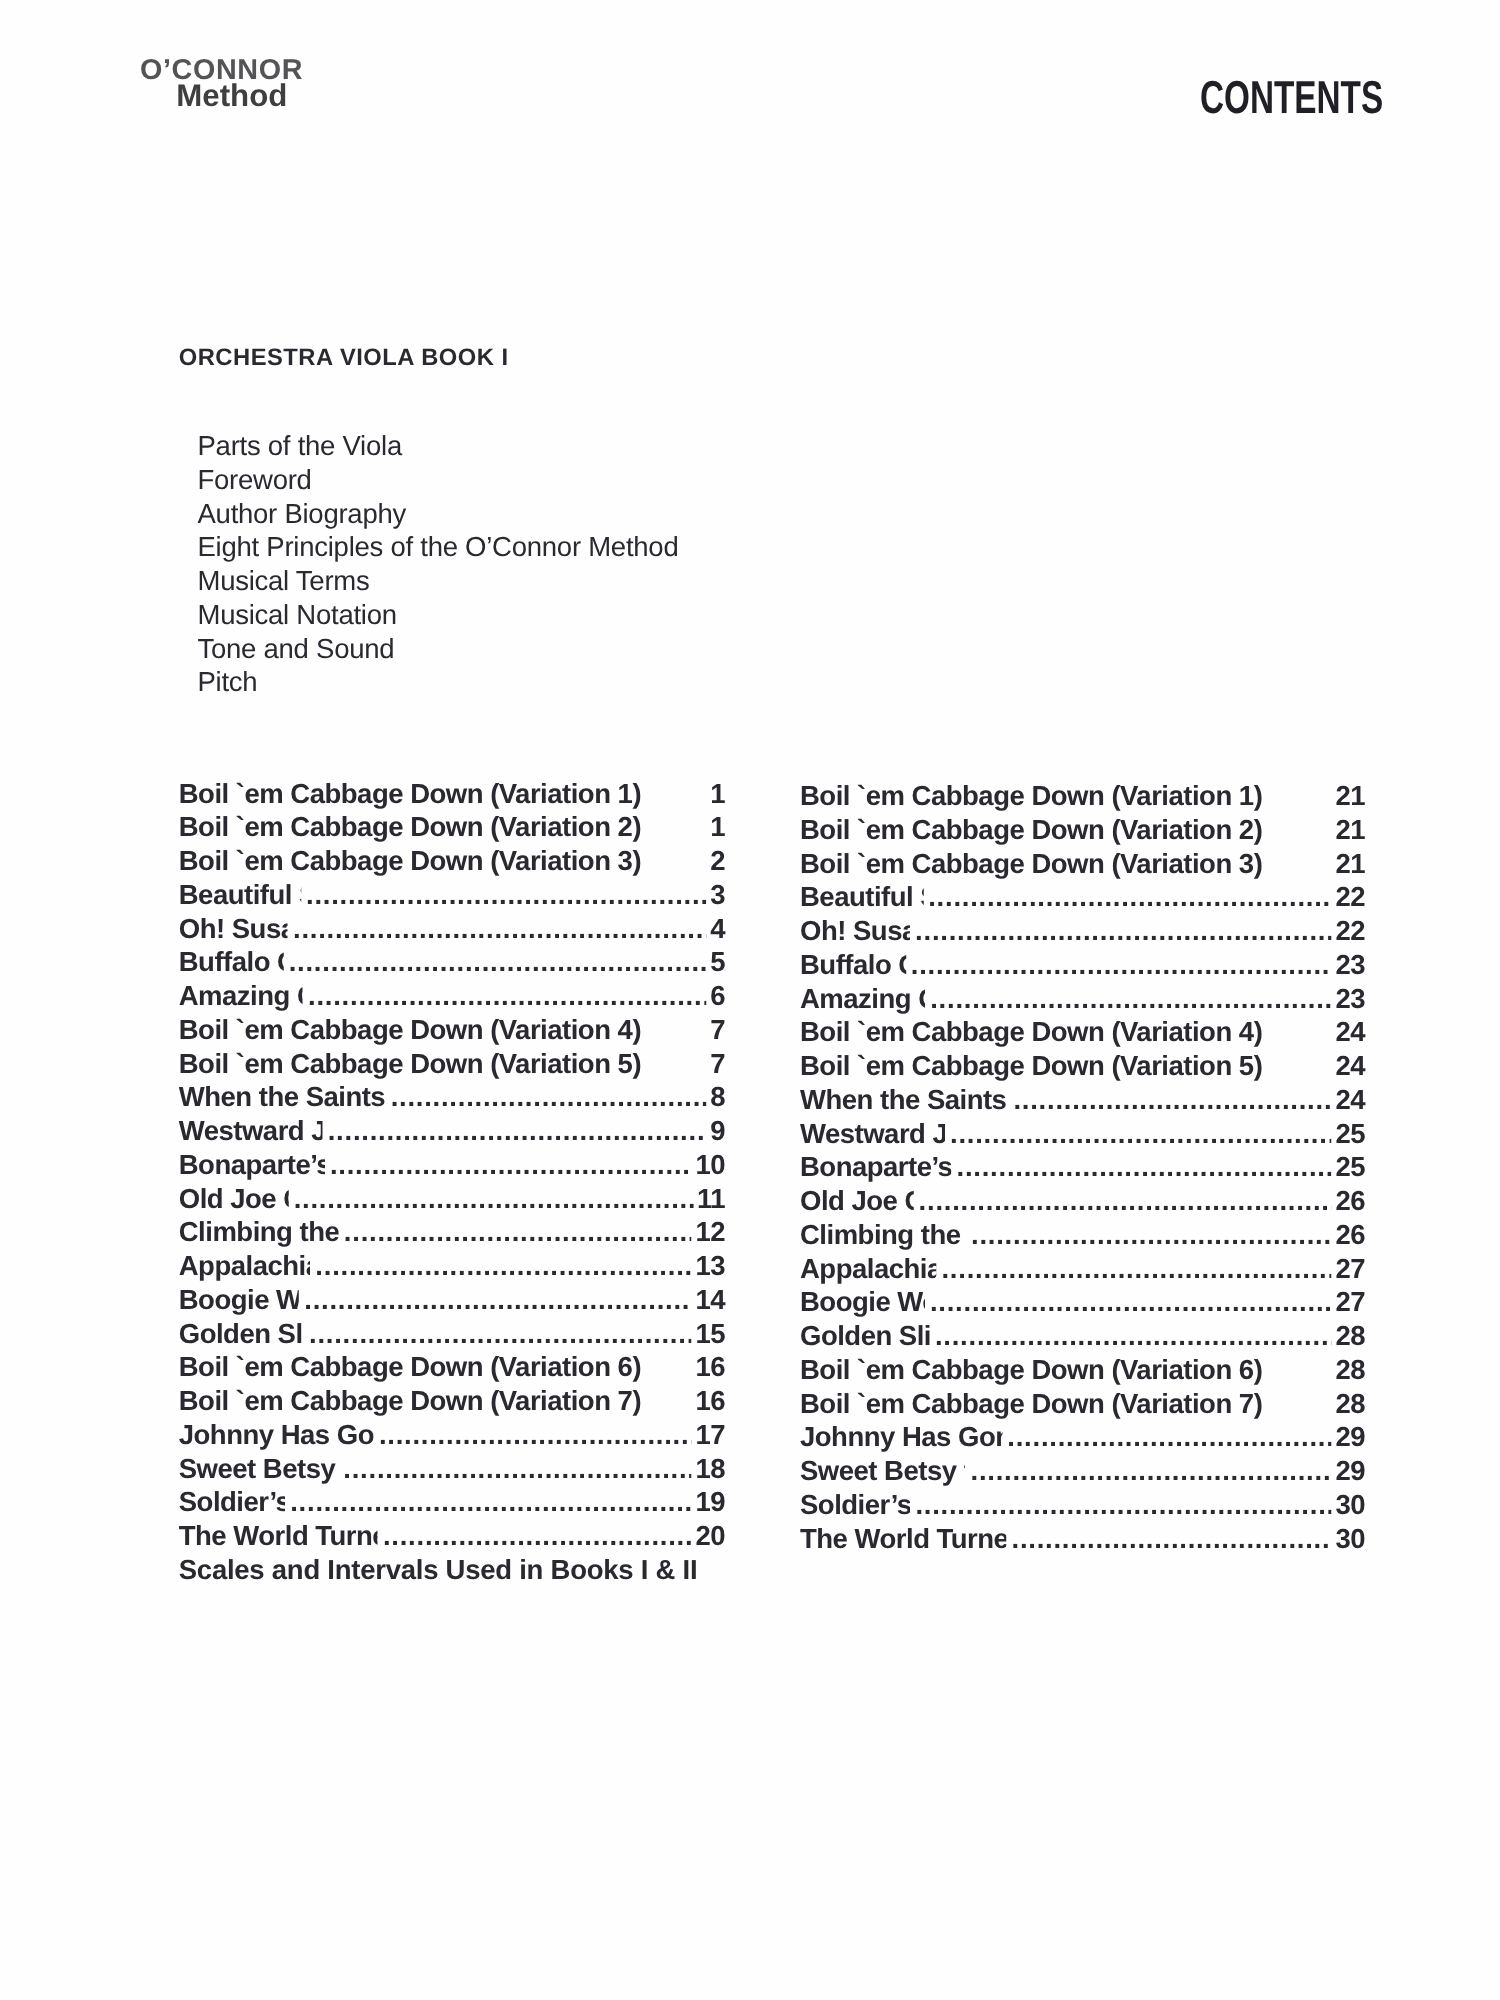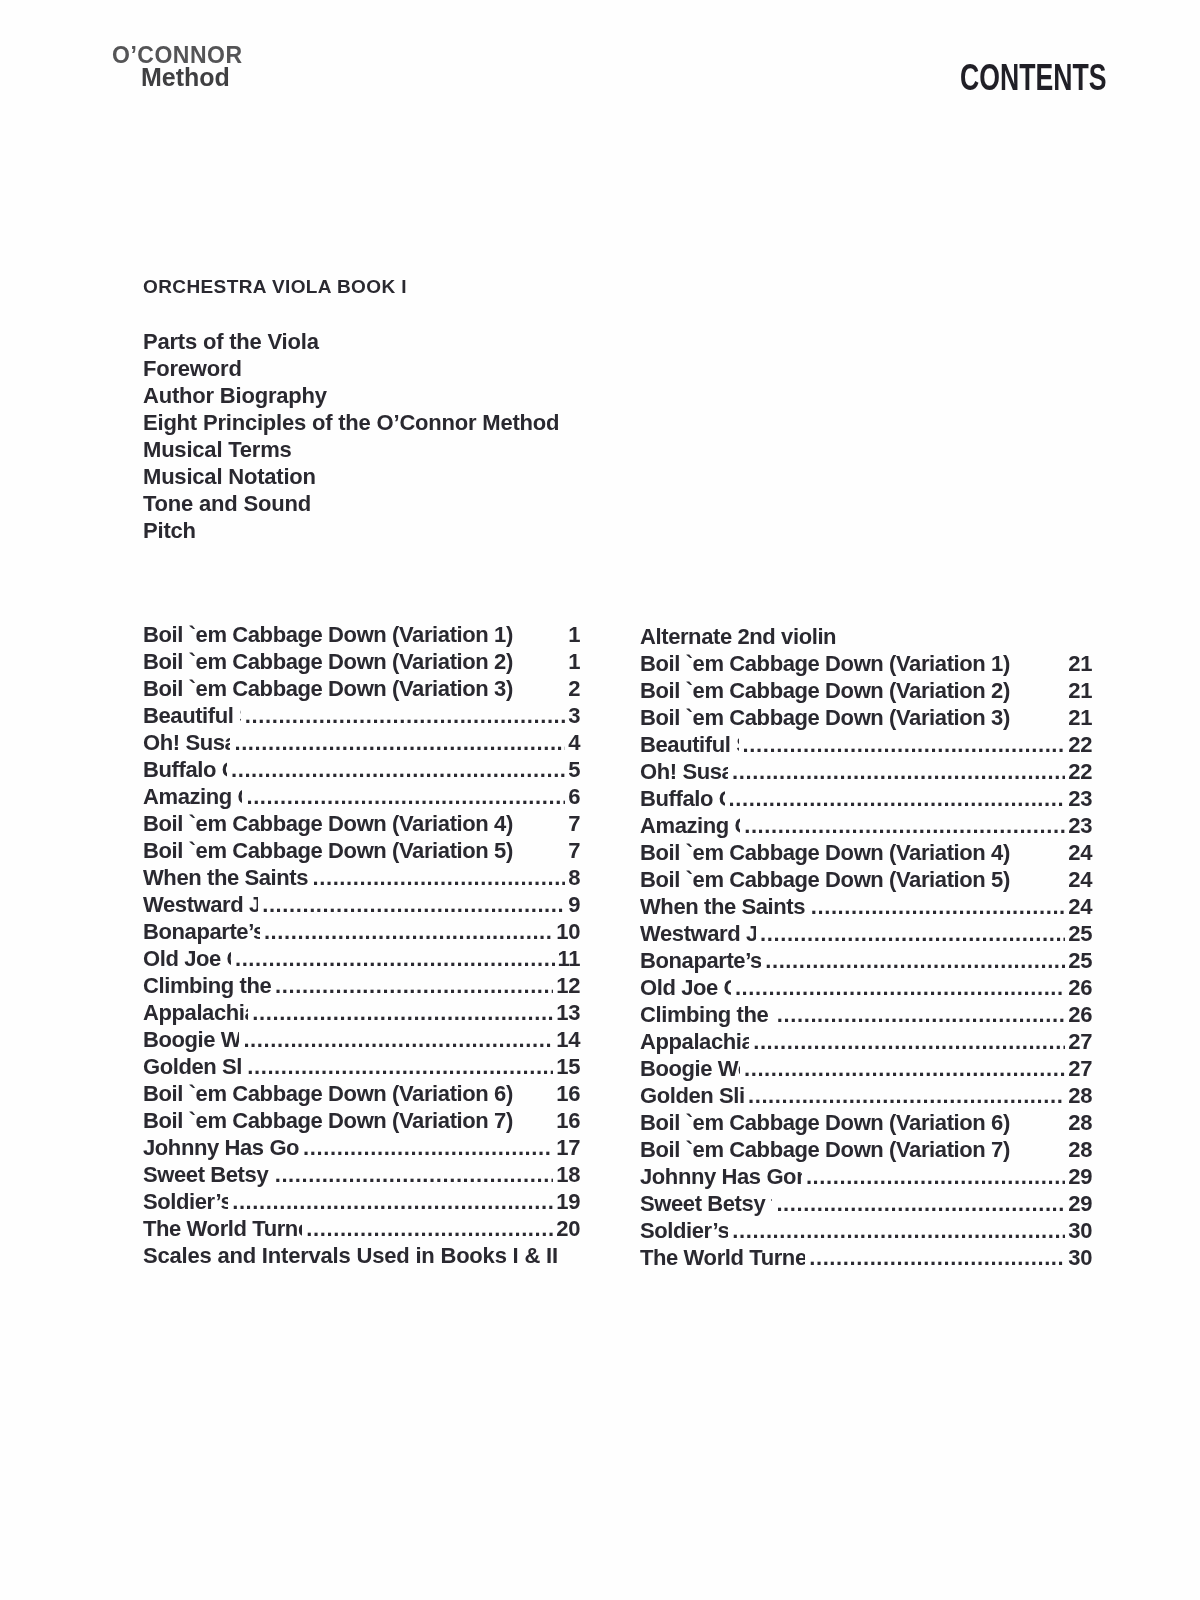--- a/index.html
+++ b/index.html
@@ -25,22 +25,22 @@
   }
 
   
   .section-title{
     position:absolute;left:143px;top:273px;margin:0;
     font-size:19px;font-weight:bold;letter-spacing:0.4px;line-height:27px;white-space:nowrap;
   }
 
   
   .front-matter{
-    position:absolute;left:143px;top:328px;margin:0;padding:0;list-style:none;
-    font-size:22px;font-weight:bold;line-height:27px;letter-spacing:-0.2px;
+    position:absolute;left:143px;top:328px;margin:15px;padding:0;list-style:none;
+    font-size:22px;font-weight:normal;line-height:27px;letter-spacing:-0.2px;
   }
 
   
   .col{position:absolute;font-size:22px;font-weight:bold;line-height:27px;letter-spacing:-0.4px;}
   .col-left{left:143px;top:621px;width:437px;}
   .col-right{left:640px;top:623px;width:452px;}
   .col-header{white-space:nowrap;}
 
   .toc-row{display:flex;align-items:baseline;white-space:nowrap;width:100%;}
   .toc-title{flex:0 1 auto;min-width:0;overflow:hidden;}
@@ -227,21 +227,20 @@
         <div class="toc-row">
           <span class="toc-title">The World Turned Upside Down</span>
           <span class="leader"></span>
           <span class="toc-page">20</span>
         </div>
       </div>
     <div class="scales-footer">Scales and Intervals Used in Books I &amp; II</div>
   </div>
 
   <div class="col col-right">
-    <div class="col-header">Alternate 2nd violin</div>
     <div class="toc-list">
 
         <div class="toc-row no-dots">
           <span class="toc-title">Boil `em Cabbage Down (Variation 1)</span>
           <span class="leader"></span>
           <span class="toc-page">21</span>
         </div>
 
         <div class="toc-row no-dots">
           <span class="toc-title">Boil `em Cabbage Down (Variation 2)</span>

